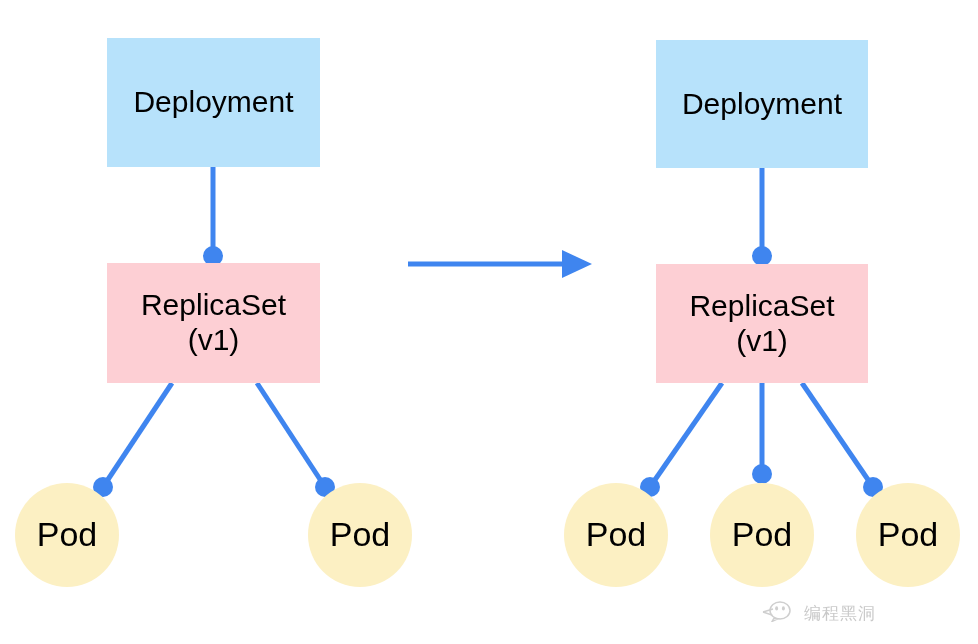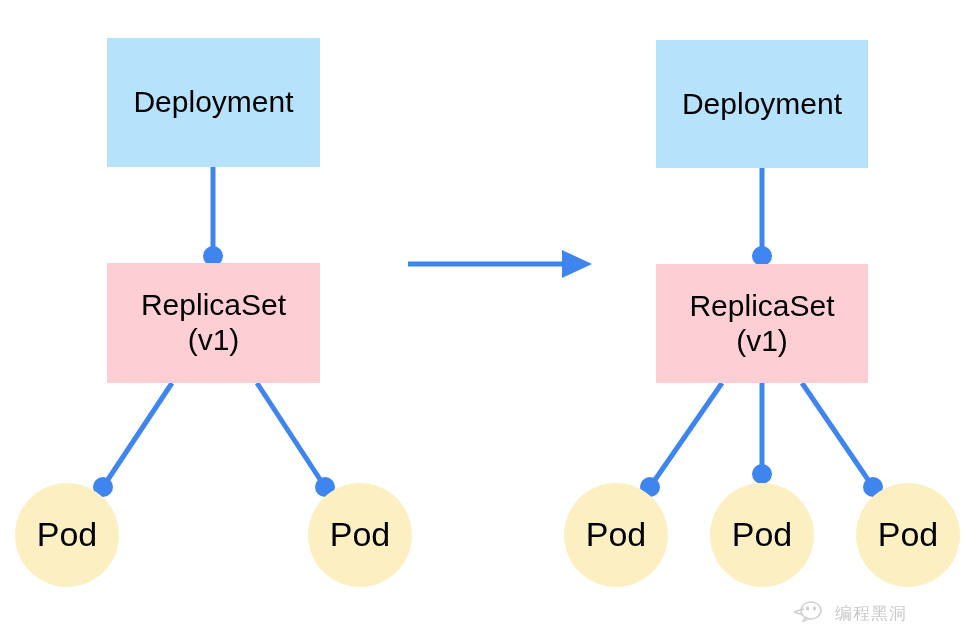--- a/index.html
+++ b/index.html
@@ -120,21 +120,21 @@
 
   <div class="node-label box-label" style="left:656px; top:264px; width:212px; height:119px;">ReplicaSet
 (v1)</div>
 
   <div class="node-label pod-label" style="left:564px; top:483px; width:104px; height:104px;">Pod</div>
 
   <div class="node-label pod-label" style="left:710px; top:483px; width:104px; height:104px;">Pod</div>
 
   <div class="node-label pod-label" style="left:856px; top:483px; width:104px; height:104px;">Pod</div>
 
-  <div class="watermark" style="left:792px; top:600px;text-align:center;">
+  <div class="watermark" style="left:761px; top:600px;text-align:center;">
     <span>
       <svg width="34" height="22" viewBox="0 0 34 22" xmlns="http://www.w3.org/2000/svg">
         <path d="M2 12 L12 9" stroke="#cfcfcf" stroke-width="1.4" fill="none"></path>
         <path d="M2 12 L11 15" stroke="#cfcfcf" stroke-width="1.4" fill="none"></path>
         <ellipse cx="19" cy="10.5" rx="10" ry="8.5" fill="none" stroke="#cfcfcf" stroke-width="1.5"></ellipse>
         <path d="M13 18 L11 21.5 L17 18.8 Z" fill="none" stroke="#cfcfcf" stroke-width="1.4"></path>
         <ellipse cx="15.6" cy="8.4" rx="1.5" ry="2.1" fill="#cfcfcf"></ellipse>
         <ellipse cx="22.4" cy="8.4" rx="1.5" ry="2.1" fill="#cfcfcf"></ellipse>
       </svg>
     </span>

